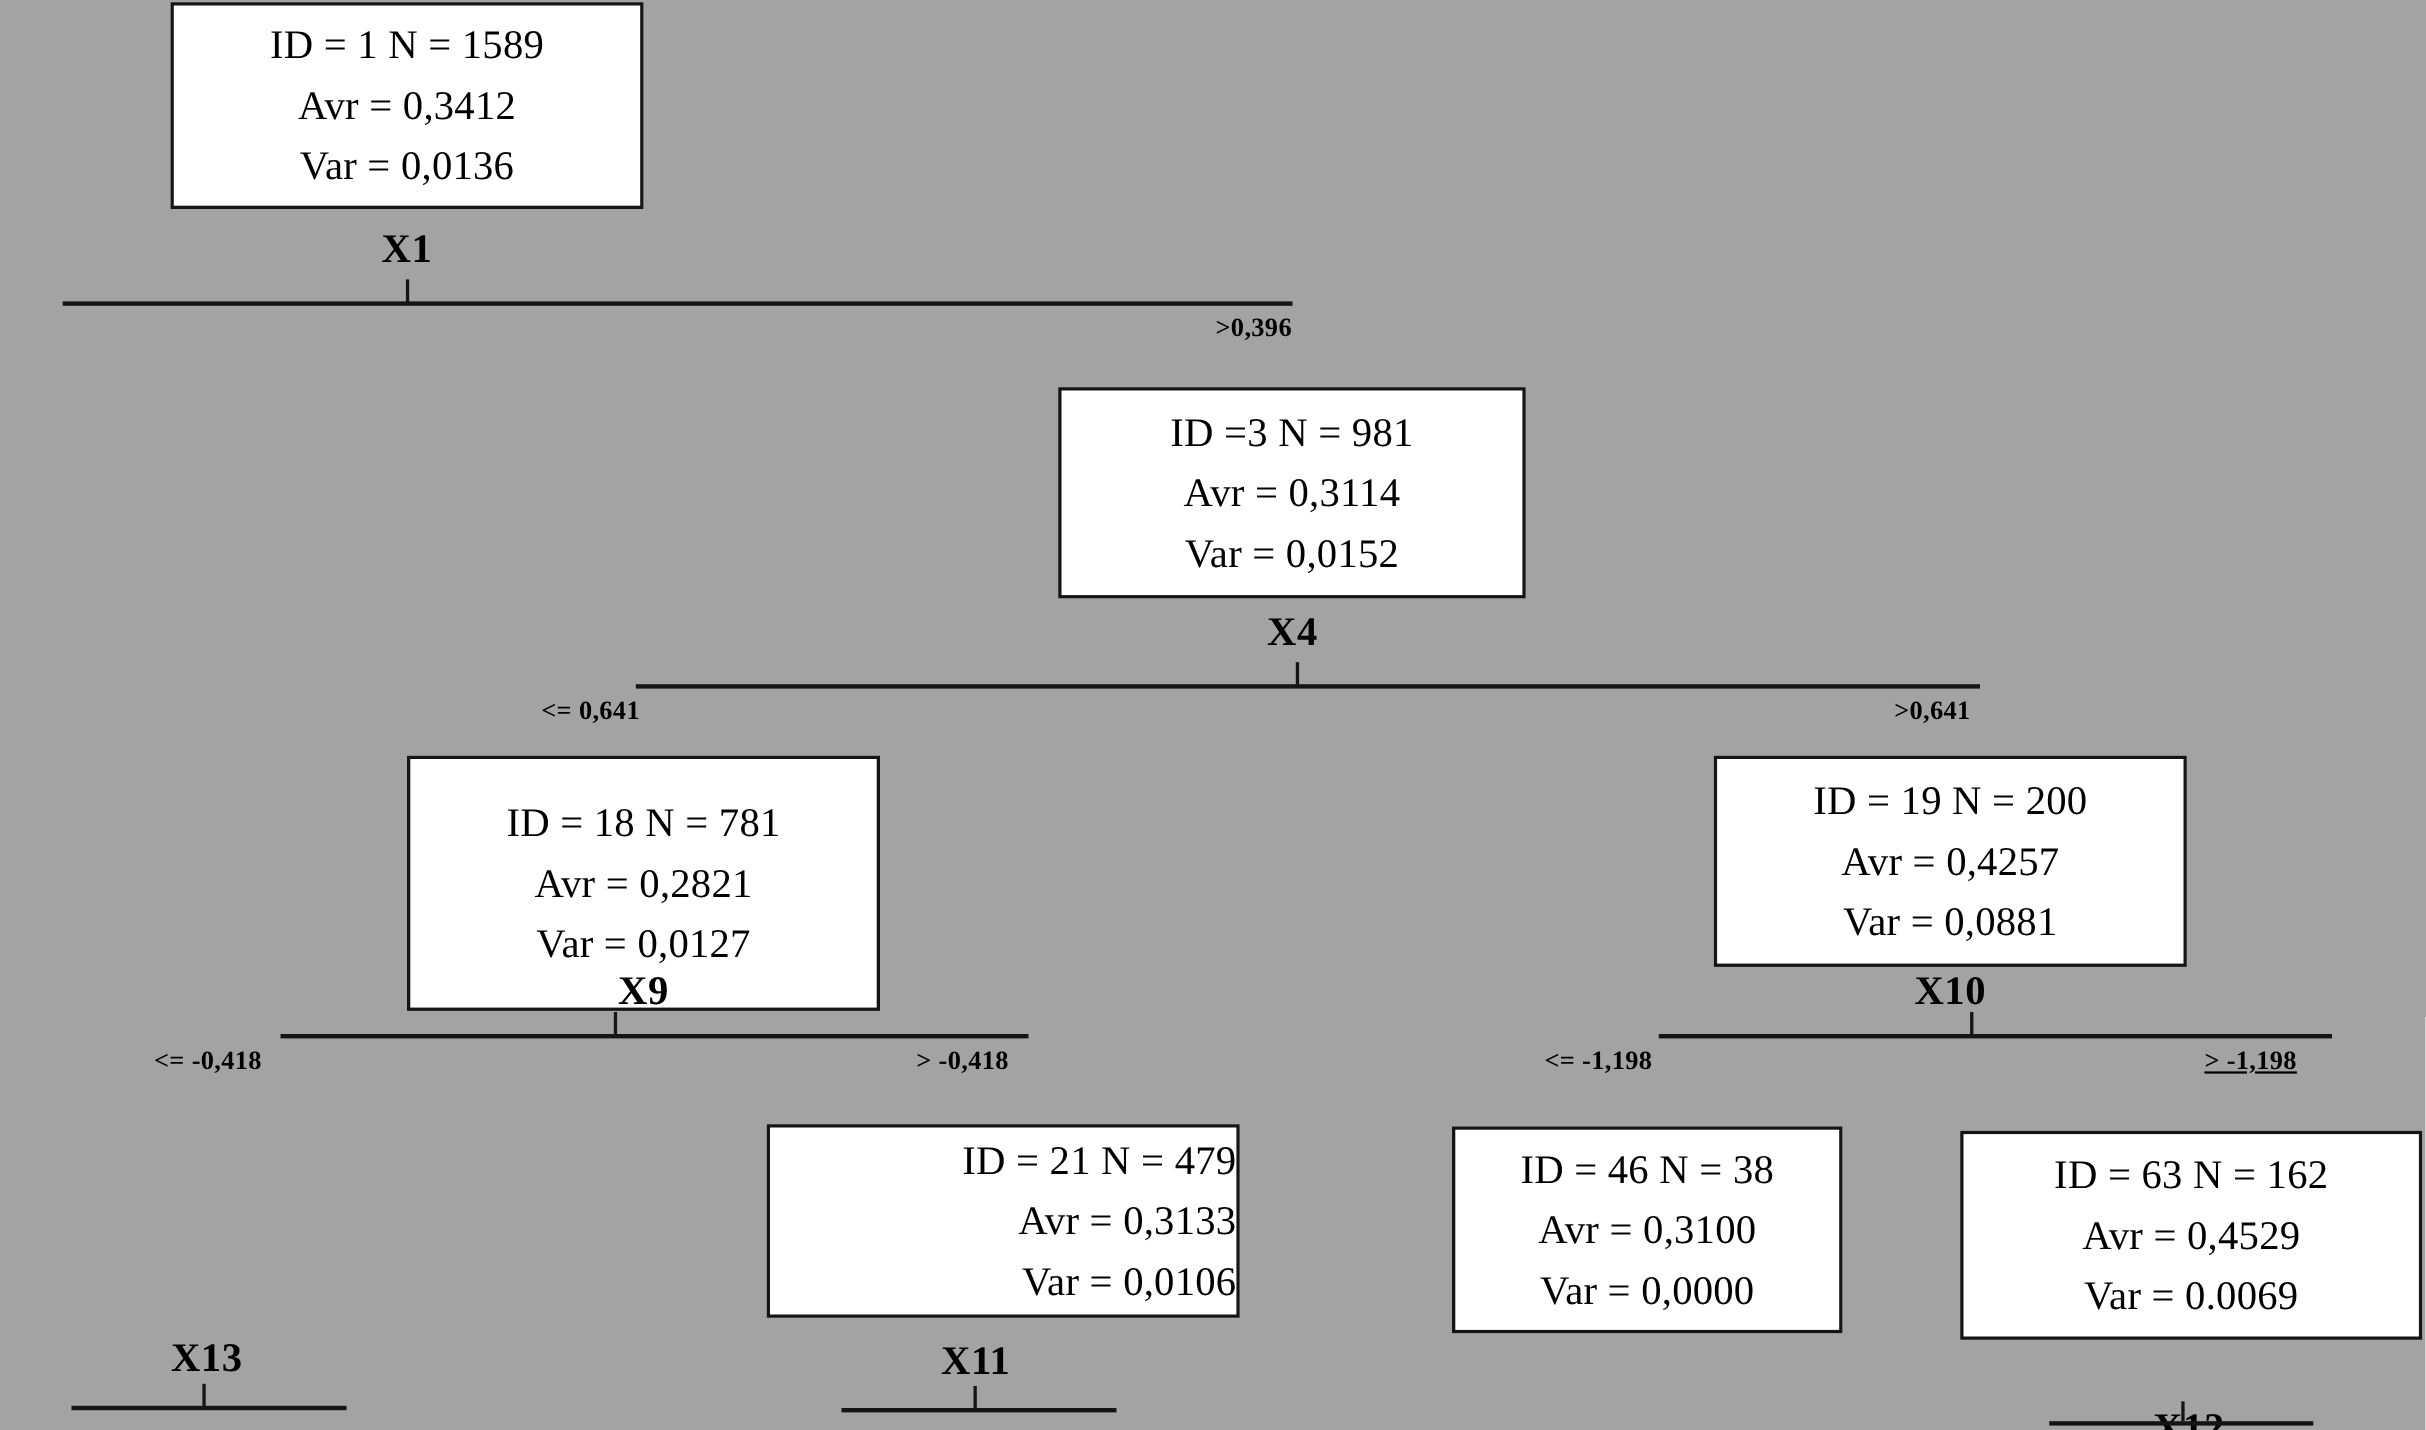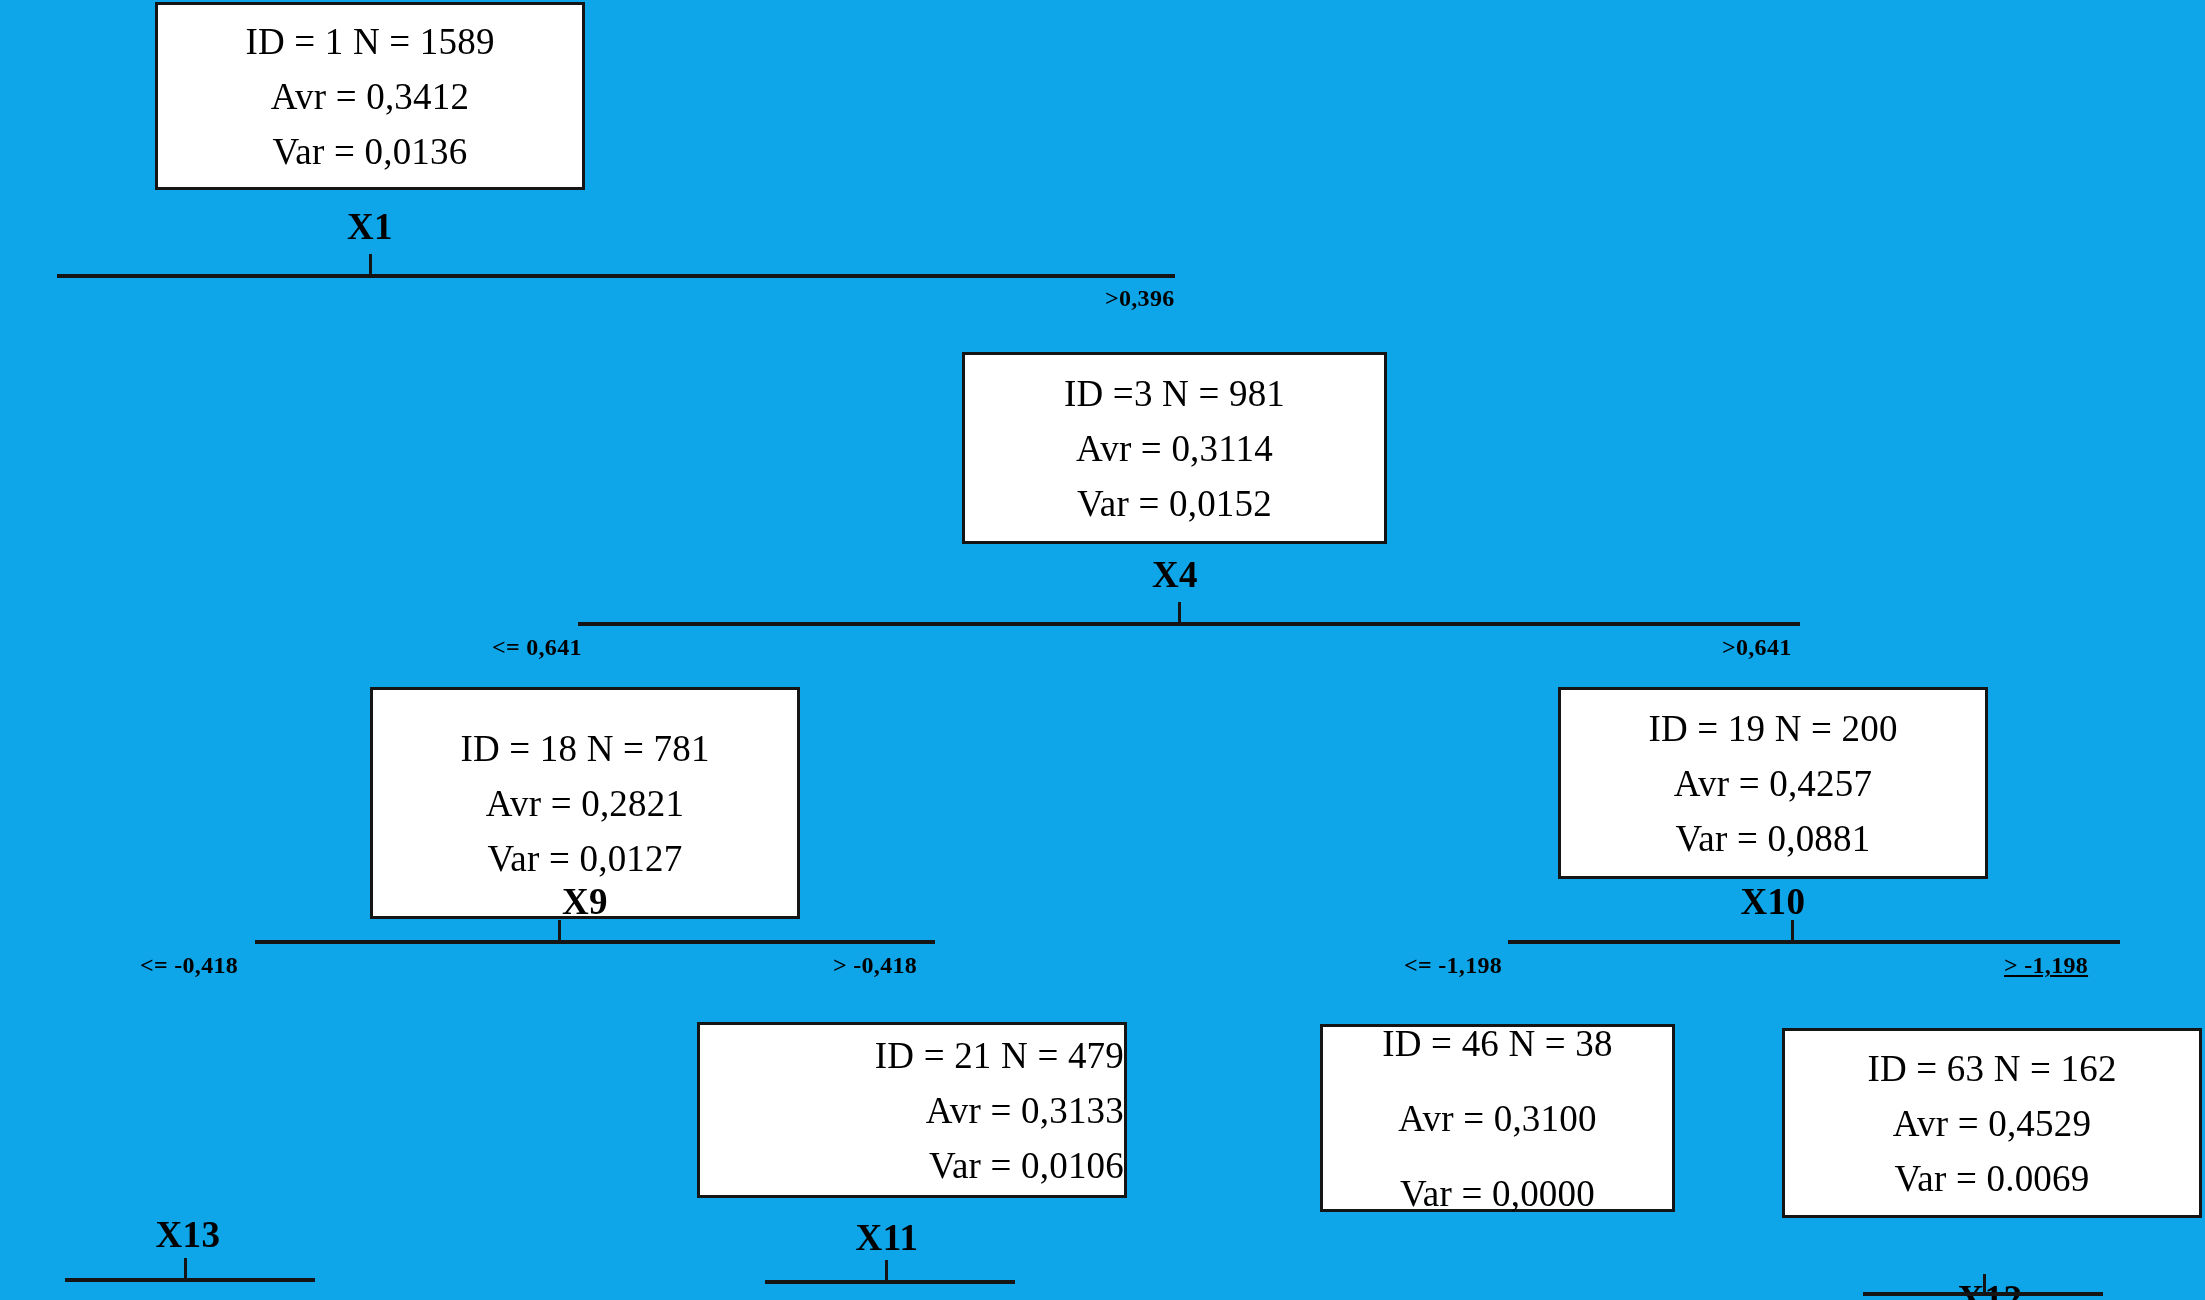--- a/index.html
+++ b/index.html
@@ -5,21 +5,21 @@
 <style>
   html, body {
     margin: 0;
     padding: 0;
     background: #ffffff;
   }
   #canvas {
     position: relative;
     width: 2205px;
     height: 1300px;
-    background: #0ea5e9;
+    background: #a3a3a3;
     overflow: hidden;
     font-family: "Liberation Serif", "DejaVu Serif", serif;
     color: #000000;
   }
 
   
   .node {
     position: absolute;
     box-sizing: border-box;
     border: 3px solid #151515;
@@ -138,21 +138,21 @@
 
   <div class="node" style="left:697px; top:1022px; width:430px; height:176px;align-items:flex-end;">
     <span class="line l1">ID = 21 N = 479</span>
     <span class="line l2">Avr = 0,3133</span>
     <span class="line l3">Var = 0,0106</span>
   </div>
   <div class="splitvar" style="left:812px; top:1216px; width:150px;">X11</div>
   <div class="stub" style="left:885px; top:1260px; height:22px;"></div>
   <div class="hbar" style="left:765px; top:1280px; width:250px;"></div>
 
-  <div class="node" style="left:1320px; top:1024px; width:355px; height:188px;gap:20px;">
+  <div class="node" style="left:1320px; top:1024px; width:355px; height:188px;">
     <span class="line l1">ID = 46 N = 38</span>
     <span class="line l2">Avr = 0,3100</span>
     <span class="line l3">Var = 0,0000</span>
   </div>
 
   <div class="node" style="left:1782px; top:1028px; width:420px; height:190px;">
     <span class="line l1">ID = 63 N = 162</span>
     <span class="line l2">Avr = 0,4529</span>
     <span class="line l3">Var = 0.0069</span>
   </div>

